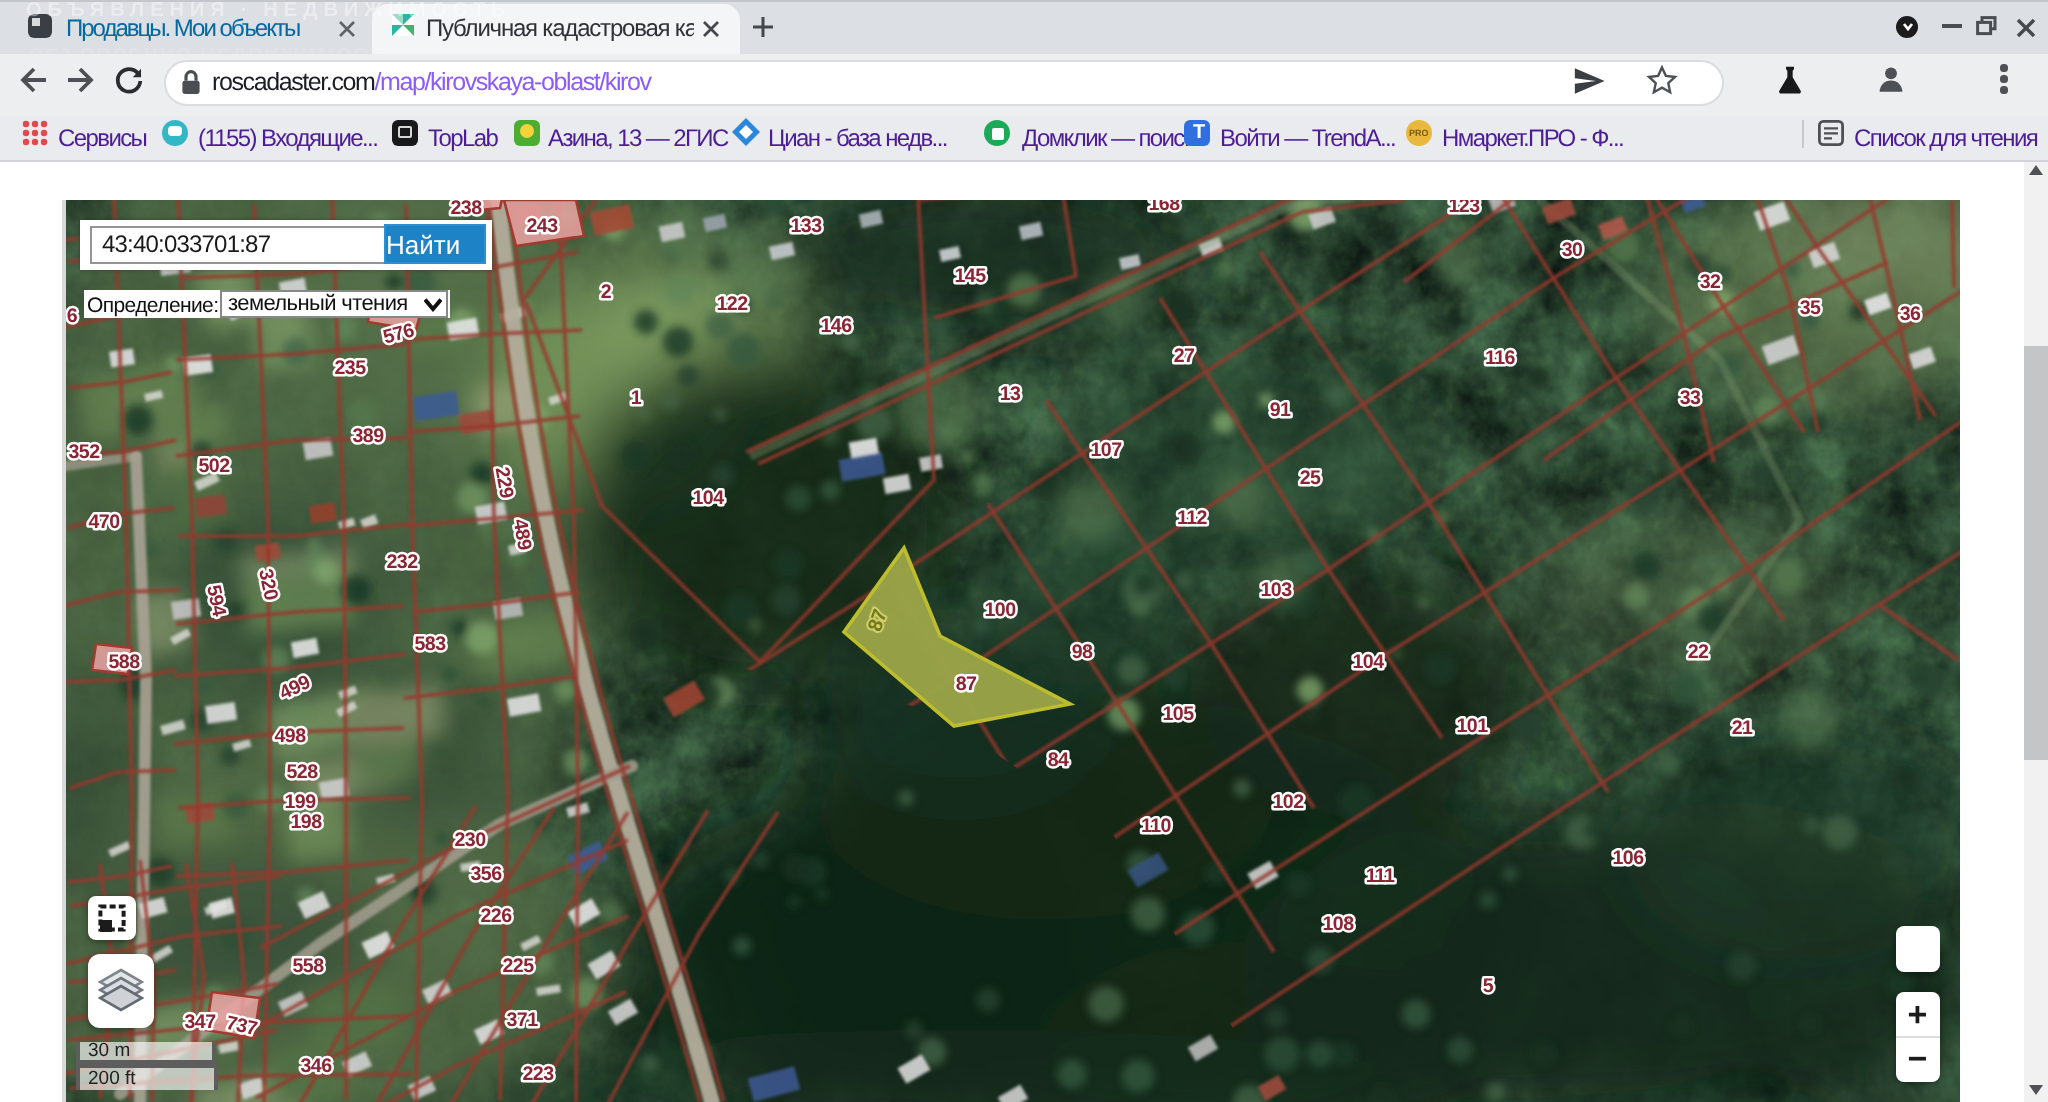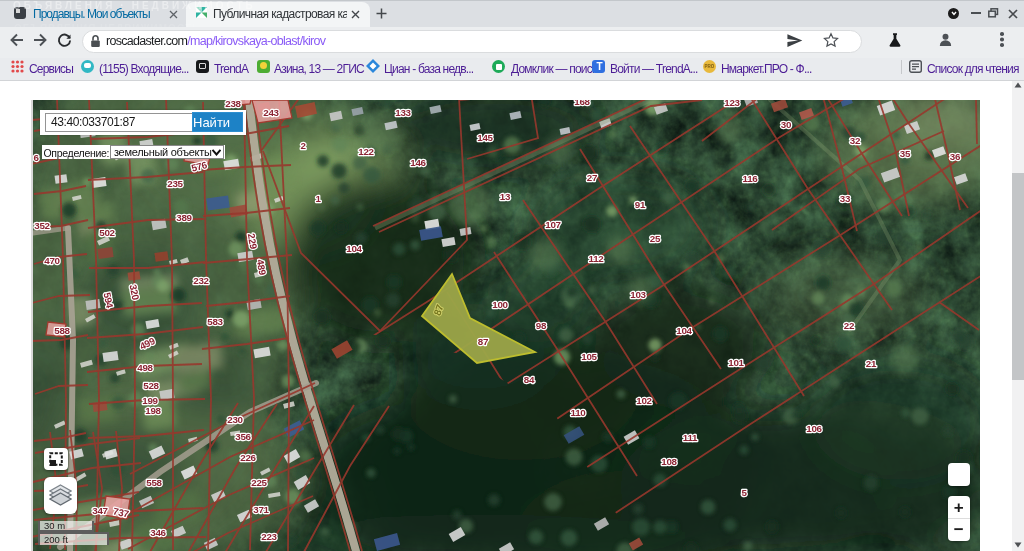--- a/index.html
+++ b/index.html
@@ -96,21 +96,21 @@
       <circle cx="6.5" cy="11" r="1.6"></circle>
       <circle cx="11" cy="11" r="1.6"></circle>
     </g>
 </svg>
 <div class="bkt" style="left:29px;top:62px">Сервисы</div>
 <div class="abs" style="left:81px;top:60px;width:13px;height:13px;border-radius:50%;background:#31b8c4"></div>
 <div class="abs" style="left:84px;top:63px;width:7px;height:5px;border-radius:2px;background:#fff"></div>
 <div class="bkt" style="left:99px;top:62px">(1155) Входящие...</div>
 <div class="abs" style="left:196px;top:60px;width:13px;height:13px;border-radius:3px;background:#17191b"></div>
 <div class="abs" style="left:199px;top:63px;width:7px;height:6px;border:1.4px solid #d8d8d8;border-radius:1px"></div>
-<div class="bkt" style="left:214px;top:62px">TrendA</div>
+<div class="bkt" style="left:214px;top:62px">TopLab</div>
 <div class="abs" style="left:257px;top:60px;width:13px;height:13px;border-radius:3px;background:#4dad33"></div>
 <div class="abs" style="left:260px;top:62px;width:7px;height:7px;border-radius:50%;background:#f3d23a"></div>
 <div class="bkt" style="left:274px;top:62px">Азина, 13 — 2ГИС</div>
 <svg class="abs" style="left:366px;top:59px" width="14" height="14" viewBox="0 0 14 14">
     <path d="M7,0 L14,7 L7,14 L0,7 Z" fill="#2b87db"></path>
     <path d="M7,3.5 L10.5,7 L7,10.5 L3.5,7 Z" fill="#fff"></path>
   </svg>
 <div class="bkt" style="left:384px;top:62px">Циан - база недв...</div>
 <div class="abs" style="left:492px;top:60px;width:13px;height:13px;border-radius:50%;background:#1daa58"></div>
 <div class="abs" style="left:495.5px;top:63.5px;width:6px;height:6px;background:#fff;border-radius:1px"></div>
@@ -726,37 +726,37 @@
 <text x="36" y="161">6</text>
 <text x="438" y="314" transform="rotate(-70 438 310)" font-size="10" fill="#77771f" stroke="#cfcf6a" stroke-width="2">87</text>
 </g>
 </svg>
 
 <div class="abs" style="left:40px;top:110px;width:206px;height:25px;background:#fff;box-shadow:0 0 2px rgba(0,0,0,0.3)"></div>
 <div class="abs" style="left:45px;top:112.5px;width:164px;height:19px;background:#fff;border:1px solid #949494;font-size:12px;letter-spacing:-0.4px;color:#191919;line-height:17px;padding-left:5px">43:40:033701:87</div>
 <div class="abs" style="left:192px;top:112px;width:51px;height:20px;background:#1d82c6;border:1px solid #2e8fd0;color:#fff;font-size:13px;text-align:left;line-height:19px">Найти</div>
 <div class="abs" style="left:41.5px;top:144.5px;width:183px;height:14.5px;background:#fff"></div>
 <div class="abs" style="left:43.5px;top:146.5px;font-size:10.5px;letter-spacing:-0.3px;color:#111;white-space:nowrap">Определение:</div>
-<div class="abs" style="left:110px;top:144.5px;width:114px;height:14.5px;background:#fff;border:1px solid #888;font-size:11px;letter-spacing:-0.3px;color:#111;line-height:12.5px;padding-left:3px;white-space:nowrap;overflow:hidden">земельный объекты</div>
+<div class="abs" style="left:110px;top:144.5px;width:114px;height:14.5px;background:#fff;border:1px solid #888;font-size:11px;letter-spacing:-0.3px;color:#111;line-height:12.5px;padding-left:3px;white-space:nowrap;overflow:hidden">земельный чтения</div>
 <svg class="abs" style="left:212px;top:148.5px" width="9" height="7" viewBox="0 0 9 7">
     <path d="M0.5,0.8 L4.5,5.5 L8.5,0.8" stroke="#111" stroke-width="2" fill="none"></path>
   </svg>
 
 <div class="abs" style="left:44px;top:448px;width:24px;height:22px;background:#fff;border-radius:4px;box-shadow:0 1px 3px rgba(0,0,0,0.4)"></div>
 <svg class="abs" style="left:49px;top:452px" width="14" height="14" viewBox="0 0 14 14">
   <rect x="1.2" y="1.2" width="11.6" height="11.6" fill="none" stroke="#1b1b1b" stroke-width="2" stroke-dasharray="3 1.6"></rect>
   <rect x="1" y="8" width="6" height="6" fill="#1b1b1b"></rect>
 </svg>
 <div class="abs" style="left:44px;top:477px;width:33px;height:37px;background:#fff;border-radius:6px;box-shadow:0 1px 3px rgba(0,0,0,0.4)"></div>
 <svg class="abs" style="left:49px;top:484px" width="23" height="23" viewBox="0 0 23 23">
   <path d="M11.5,1 L22,7 L11.5,13 L1,7 Z" fill="#e4e7ea" stroke="#7e858c" stroke-width="1.3"></path>
   <path d="M11.5,5 L22,11 L11.5,17 L1,11 Z" fill="#d9dce0" stroke="#70777e" stroke-width="1.3"></path>
   <path d="M11.5,9 L22,15 L11.5,21 L1,15 Z" fill="#ced2d6" stroke="#636a71" stroke-width="1.3"></path>
 </svg>
-<div class="abs" style="left:38px;top:520.5px;width:56px;height:11.5px;background:rgba(255,255,255,0.65);border:2px solid #5d5d5d;border-top:none;font-size:9.5px;color:#222;line-height:9px;padding-left:4px">30 m</div>
+<div class="abs" style="left:38px;top:520.5px;width:70px;height:11.5px;background:rgba(255,255,255,0.65);border:2px solid #5d5d5d;border-top:none;font-size:9.5px;color:#222;line-height:9px;padding-left:4px">30 m</div>
 <div class="abs" style="left:38px;top:532px;width:71px;height:13px;background:rgba(255,255,255,0.65);border:2px solid #5d5d5d;border-bottom:none;font-size:9.5px;color:#222;line-height:11px;padding-left:4px">200 ft</div>
 
 <div class="abs" style="left:947.5px;top:463px;width:22.5px;height:22.5px;background:#fff;border-radius:4px;box-shadow:0 1px 3px rgba(0,0,0,0.4)"></div>
 <div class="abs" style="left:947.5px;top:496px;width:22.5px;height:45px;background:#fff;border-radius:4px;box-shadow:0 1px 3px rgba(0,0,0,0.4)"></div>
 <div class="abs" style="left:947.5px;top:518px;width:22.5px;height:1px;background:#ddd"></div>
 <div class="abs" style="left:947.5px;top:498px;width:22.5px;height:20px;font-size:17px;font-weight:bold;color:#1b1b1b;text-align:center;line-height:20px">+</div>
 <div class="abs" style="left:947.5px;top:521px;width:22.5px;height:20px;font-size:17px;font-weight:bold;color:#1b1b1b;text-align:center;line-height:18px">−</div>
 
 <div class="abs" style="left:1012px;top:81px;width:12px;height:470px;background:#f1f1f2"></div>
 <svg class="abs" style="left:1014px;top:82px" width="8" height="6" viewBox="0 0 8 6">

